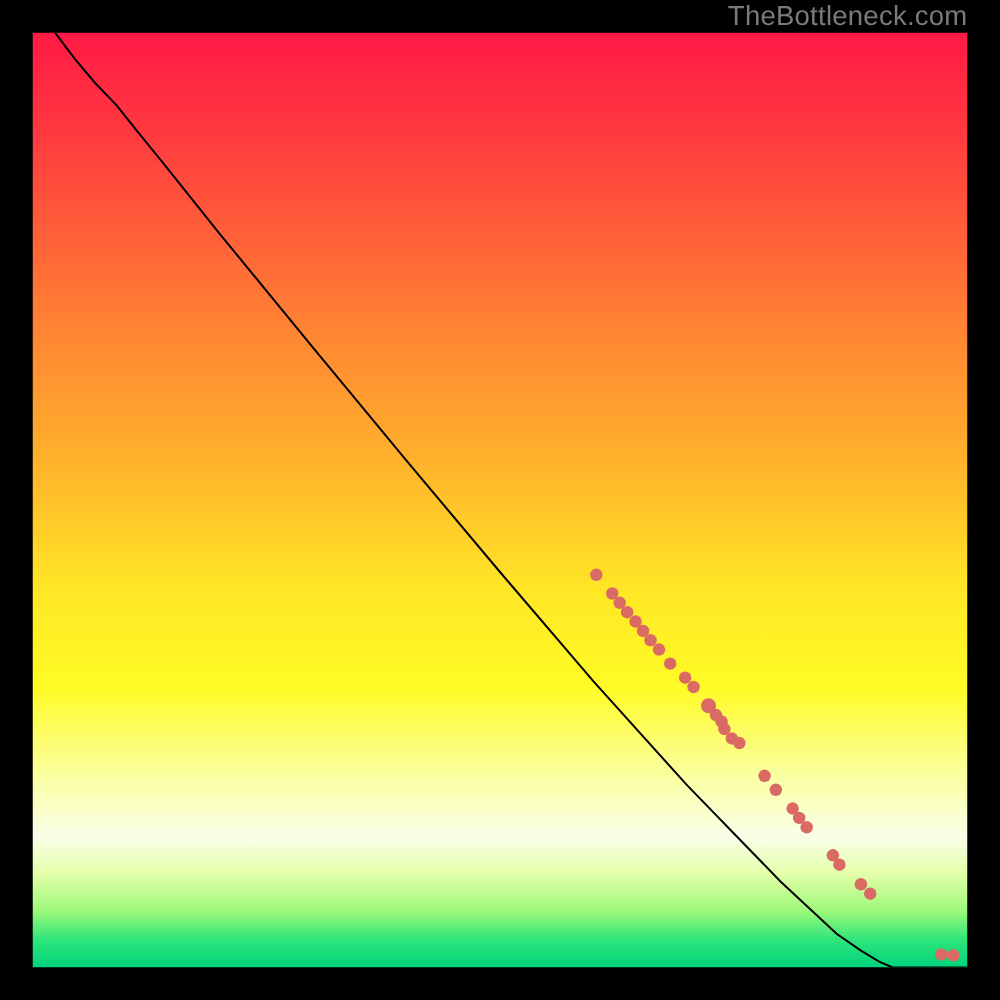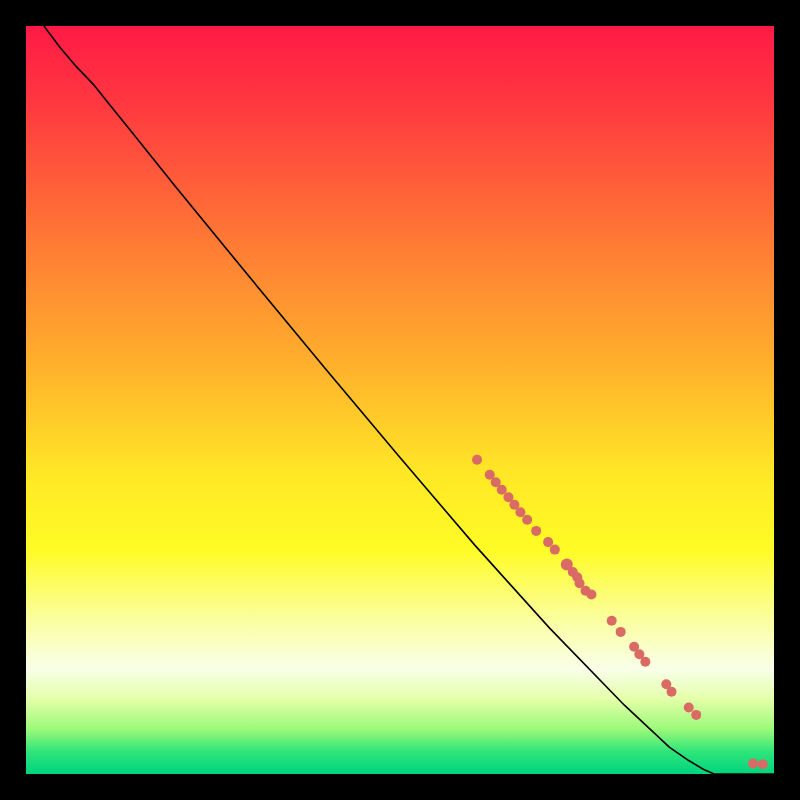--- a/index.html
+++ b/index.html
@@ -60,20 +60,21 @@
   }
 
   .marker {
     fill: #d96b64;
   }
 </style>
 </head>
 <body>
 
 <div class="stage">
+  <div class="attribution">TheBottleneck.com</div>
 
   <div class="plot">
     <div class="gradient"></div>
 
     <svg class="curve" viewBox="0 0 100 100" preserveAspectRatio="none">
 
     <path d="M2.40 0.00 L4.50 2.80 L6.70 5.40 L9.00 7.80 L11.00 10.30 L14.00 14.00 L20.00 21.50 L30.00 33.70 L40.00 45.80 L50.00 57.70 L60.00 69.40 L70.00 80.50 L80.00 90.80 L86.00 96.40 L88.60 98.20 L90.60 99.40 L92.00 100.00 L95.00 100.00 L100.00 100.00" fill="none" stroke="#000000" stroke-width="0.22" vector-effect="non-scaling-stroke" style="stroke-width: 1.6px;"></path>
         <circle cx="60.30" cy="58.00" r="0.668" class="marker"></circle>
         <circle cx="62.00" cy="60.00" r="0.668" class="marker"></circle>
         <circle cx="62.80" cy="61.00" r="0.668" class="marker"></circle>

